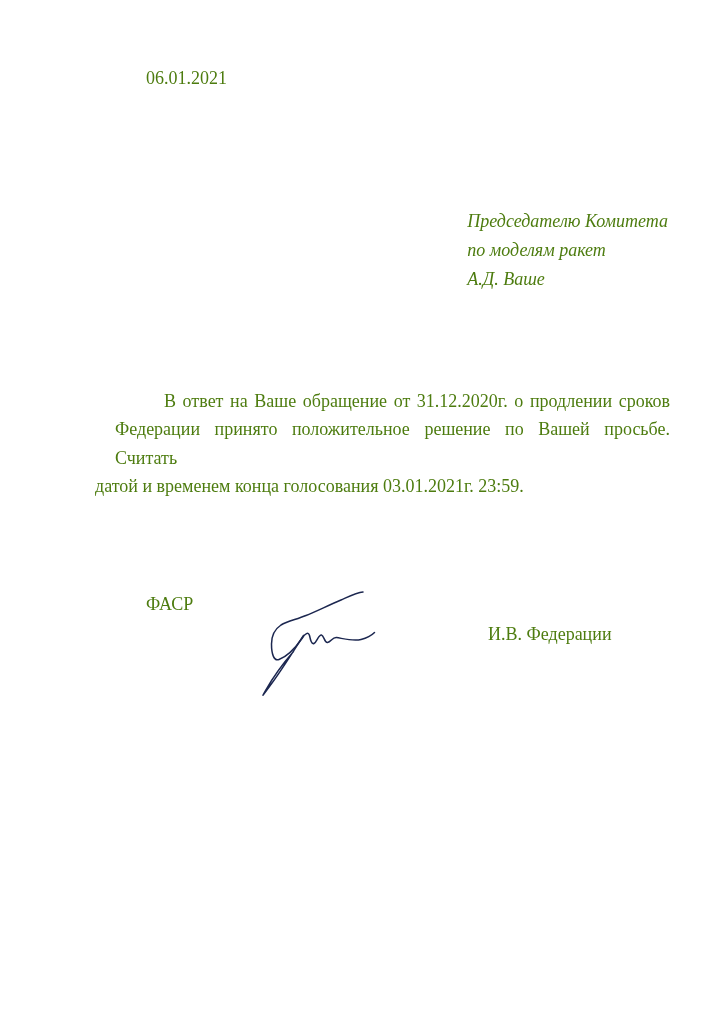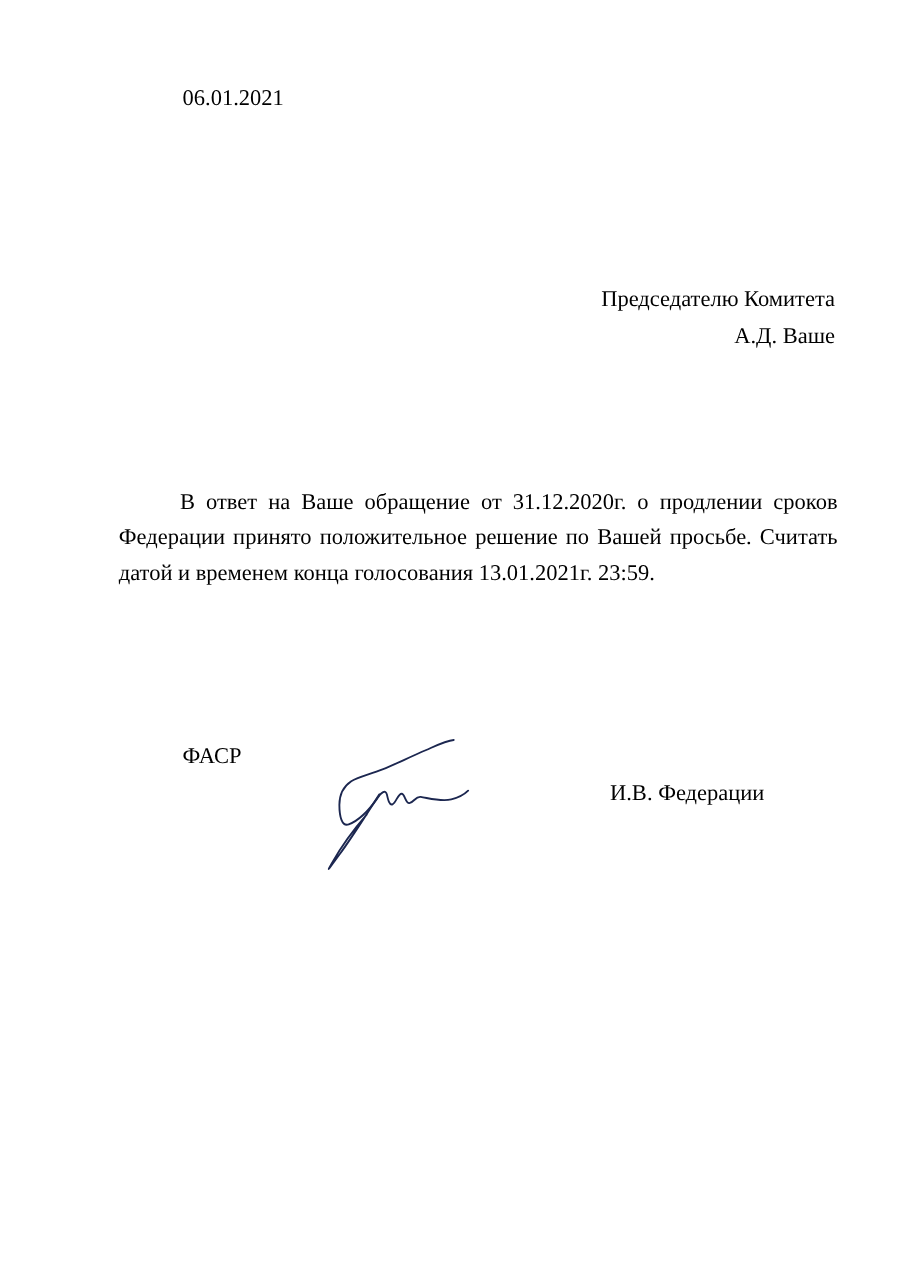--- a/index.html
+++ b/index.html
@@ -3,49 +3,49 @@
 <meta charset="utf-8">
 <style>
   html, body { margin: 0; padding: 0; background: #e8e8e8; }
   .page {
     position: relative;
     width: 721px;
     height: 1020px;
     margin: 0 auto;
     background: #ffffff;
     font-family: "Liberation Serif", "DejaVu Serif", serif;
-    color: #000000;
+    color: #4d7c0f;
     font-size: 18px;
     overflow: hidden;
   }
   .date {
     position: absolute;
     left: 146px;
     top: 64px;
     line-height: 28.4px;
     white-space: nowrap;
   }
   .addressee {
     position: absolute;
     right: 53px;
-    top: 225px;
-    text-align: right;
+    top: 207px;
     line-height: 28.9px;
+    font-style: italic;
   }
   .body-par {
     position: absolute;
     left: 95px;
     top: 387px;
     width: 575px;
   }
   .body-line {
     line-height: 28.4px;
     text-align: justify;
   }
-  .body-line.jl { text-align-last: justify; }
+  .body-line.jl { text-align-last: justify; margin-left: 20px; }
   .body-line.first { text-indent: 49px; }
   .signoff-titles {
     position: absolute;
     left: 146px;
     top: 590px;
     line-height: 28.4px;
   }
   .signoff-name {
     position: absolute;
     left: 488px;
@@ -63,27 +63,28 @@
 </style>
 </head>
 <body>
 
 <div class="page">
 
   <div class="date">06.01.2021</div>
 
   <div class="addressee">
     <div>Председателю Комитета</div>
+    <div>по моделям ракет</div>
     <div>А.Д. Ваше</div>
   </div>
 
   <div class="body-par">
     <div class="body-line jl first">В ответ на Ваше обращение от 31.12.2020г. о продлении сроков</div>
     <div class="body-line jl">Федерации принято положительное решение по Вашей просьбе. Считать</div>
-    <div class="body-line">датой и временем конца голосования 13.01.2021г. 23:59.</div>
+    <div class="body-line">датой и временем конца голосования 03.01.2021г. 23:59.</div>
   </div>
 
   <div class="signoff-titles">
     <div>ФАСР</div>
   </div>
 
   <svg class="signature-svg" viewBox="248 583 135 118" xmlns="http://www.w3.org/2000/svg">
     <g fill="none" stroke-width="1.5" stroke-linecap="round" stroke-linejoin="round" stroke="#1c2750">
       <path d="M 363,592
                C 357,592.5 350,596 341,600

